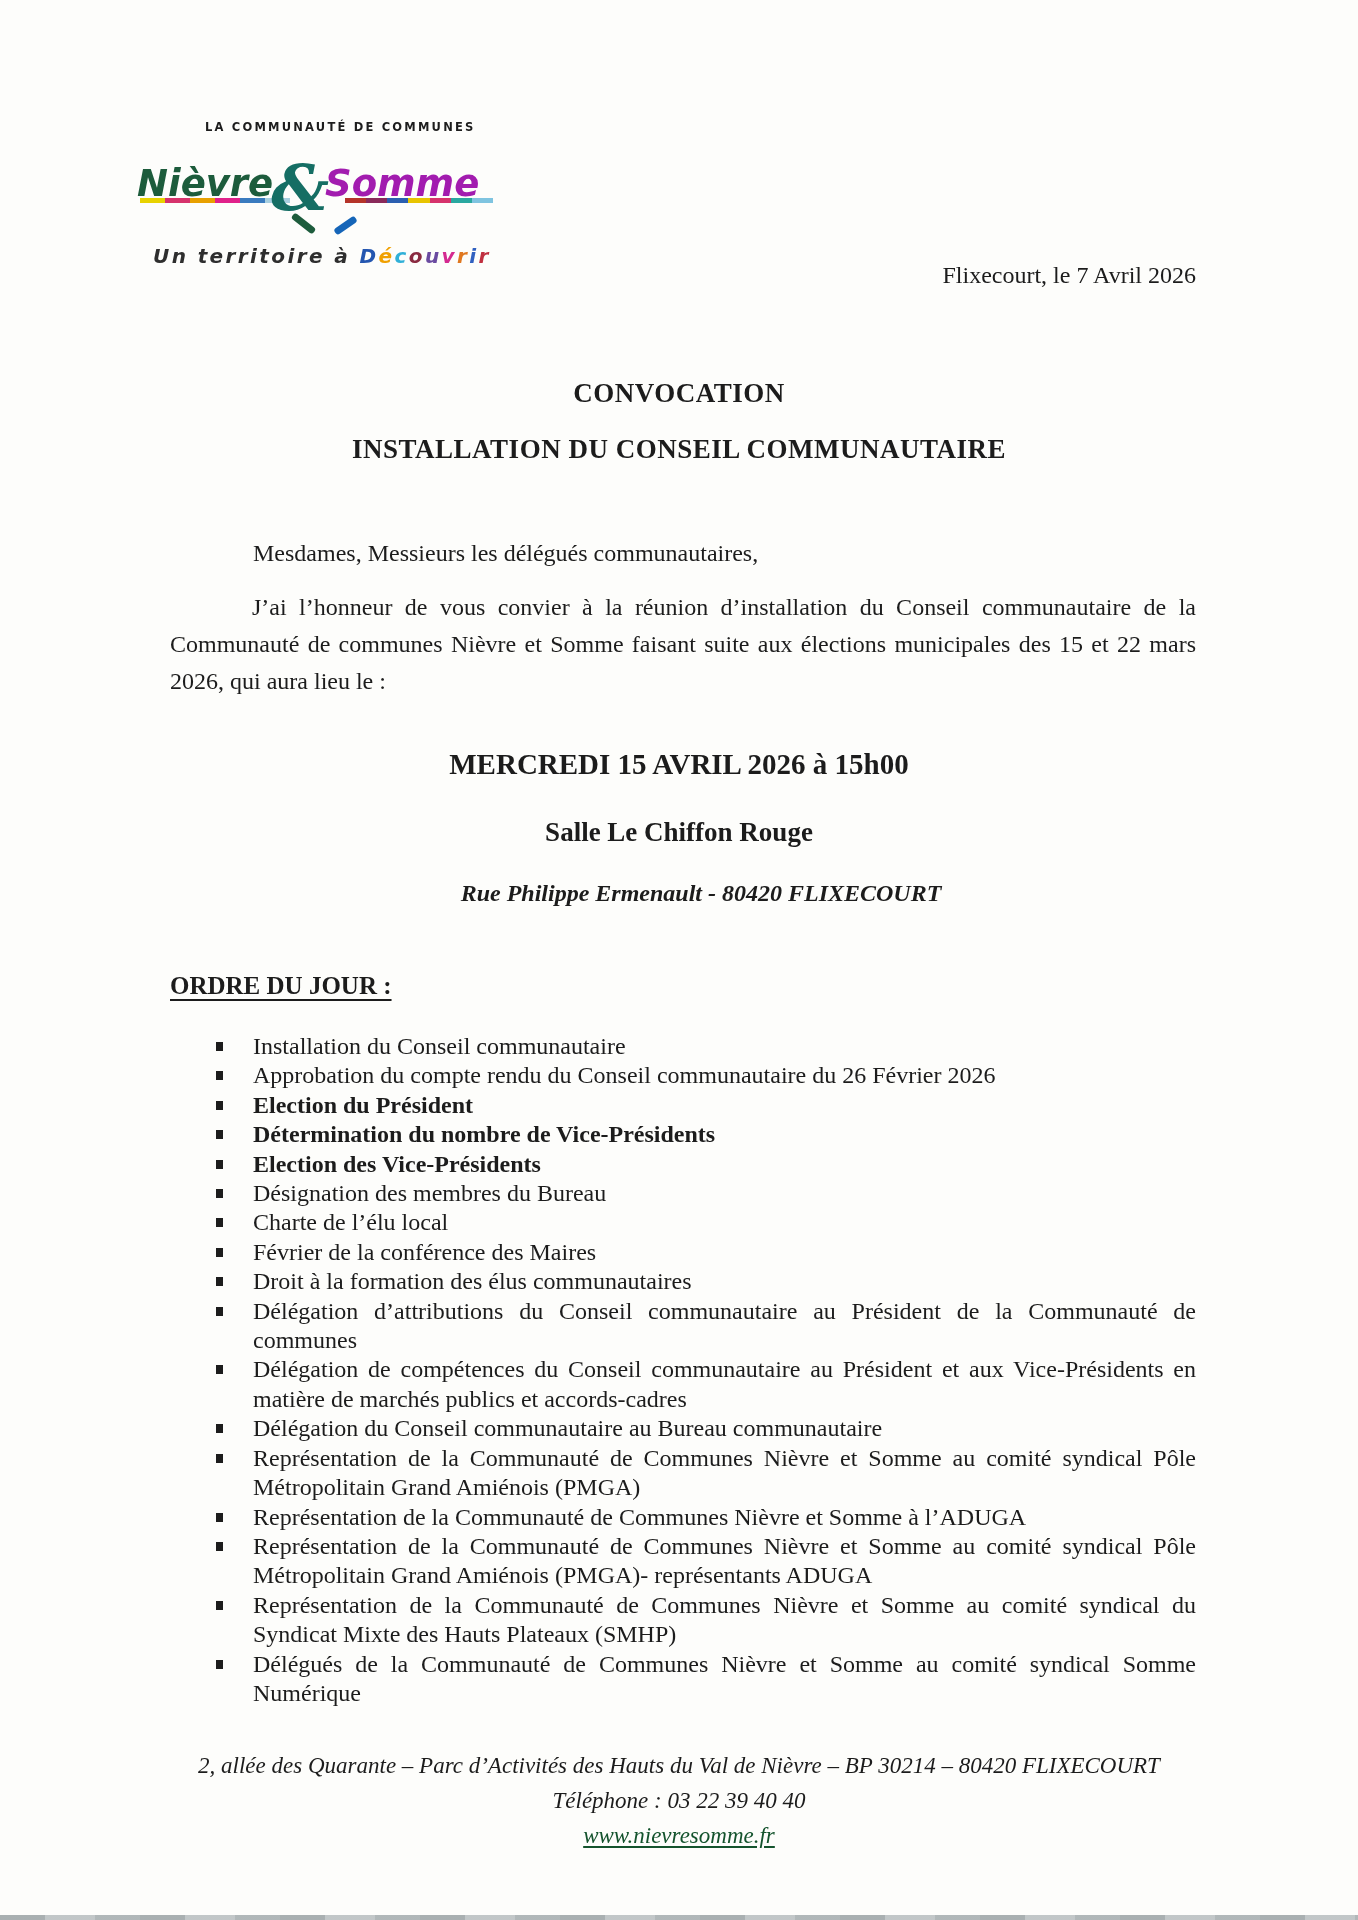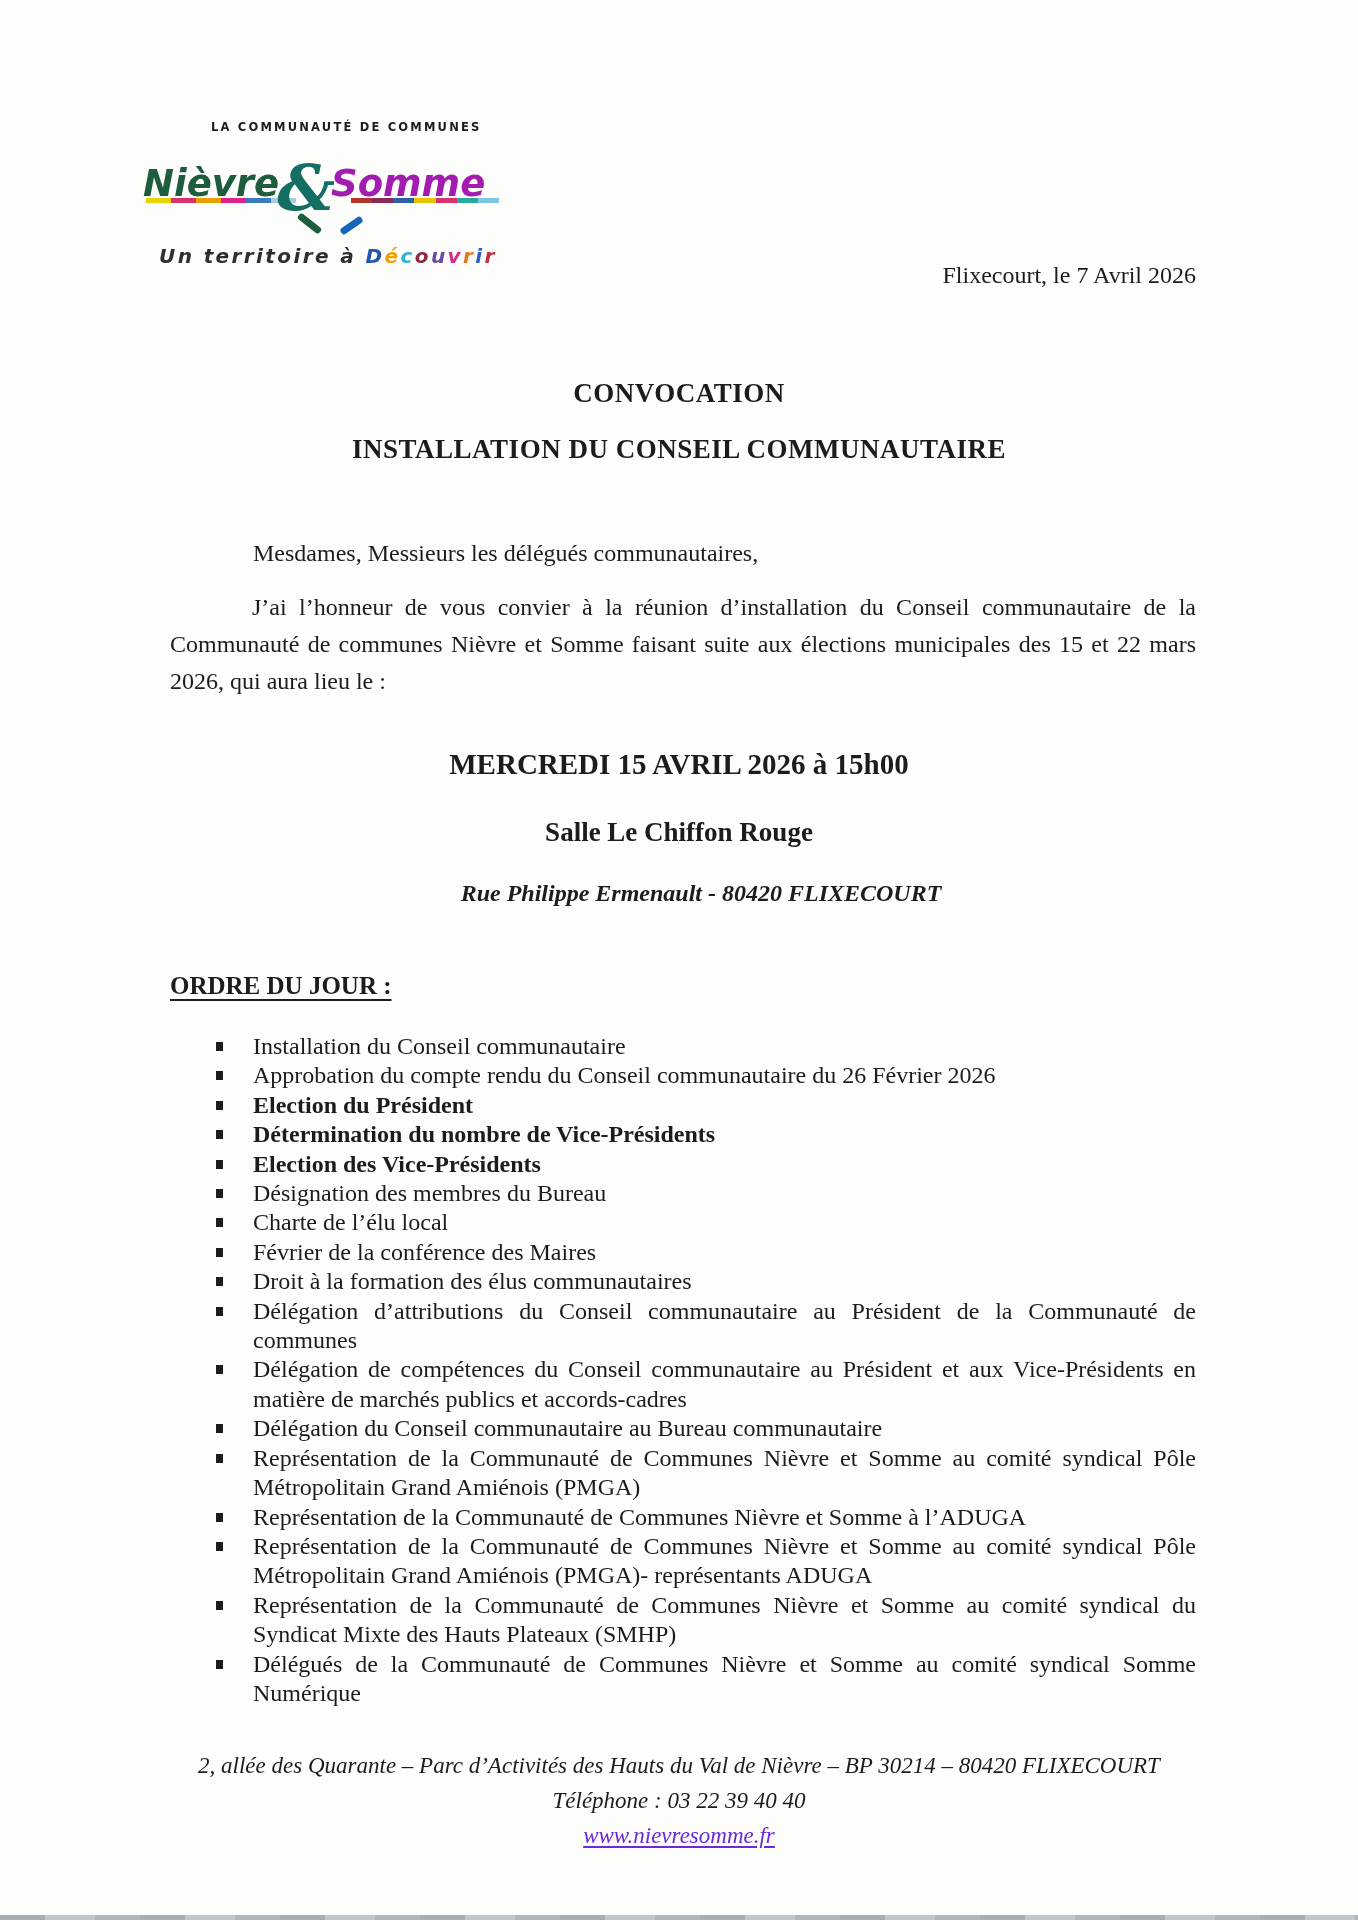--- a/index.html
+++ b/index.html
@@ -7,21 +7,21 @@
     position:relative;
     width:1358px; height:1920px;
     margin:0 auto;
     background:#fdfdfb;
     overflow:hidden;
     font-family:"Liberation Serif", serif;
     color:#1c1c1c;
   }
 
   
-  .logo { position:absolute; left:143px; top:120px; width:380px; }
+  .logo { position:absolute; left:137px; top:120px; width:380px; }
   .logo-top {
     margin-left:68px;
     font-family:"DejaVu Sans", sans-serif;
     font-size:11.5px; font-weight:bold; letter-spacing:2.2px;
     color:#1d1d1d; white-space:nowrap;
   }
   .logo-name {
     position:relative; height:78px; margin-top:2px;
     font-family:"DejaVu Sans", sans-serif;
     font-style:italic; font-weight:bold; font-size:37px;
@@ -96,21 +96,21 @@
   }
   .agenda li.bold { font-weight:bold; }
 
   
   .footer {
     position:absolute; top:1748px; left:0; width:100%;
     text-align:center; font-style:italic;
     font-size:23px; line-height:35px;
   }
   .footer .site a, .footer .site {
-    color:#6d28d9; text-decoration:underline; text-underline-offset:3px;
+    color:#14532d; text-decoration:underline; text-underline-offset:3px;
   }
 
   
   .scan-edge {
     position:absolute; bottom:0; left:0; width:100%; height:5px;
     background:repeating-linear-gradient(90deg,
       #9aa2a4 0 45px, #b7bdbf 45px 95px, #a3abad 95px 140px);
     opacity:0.85;
   }
 </style>

